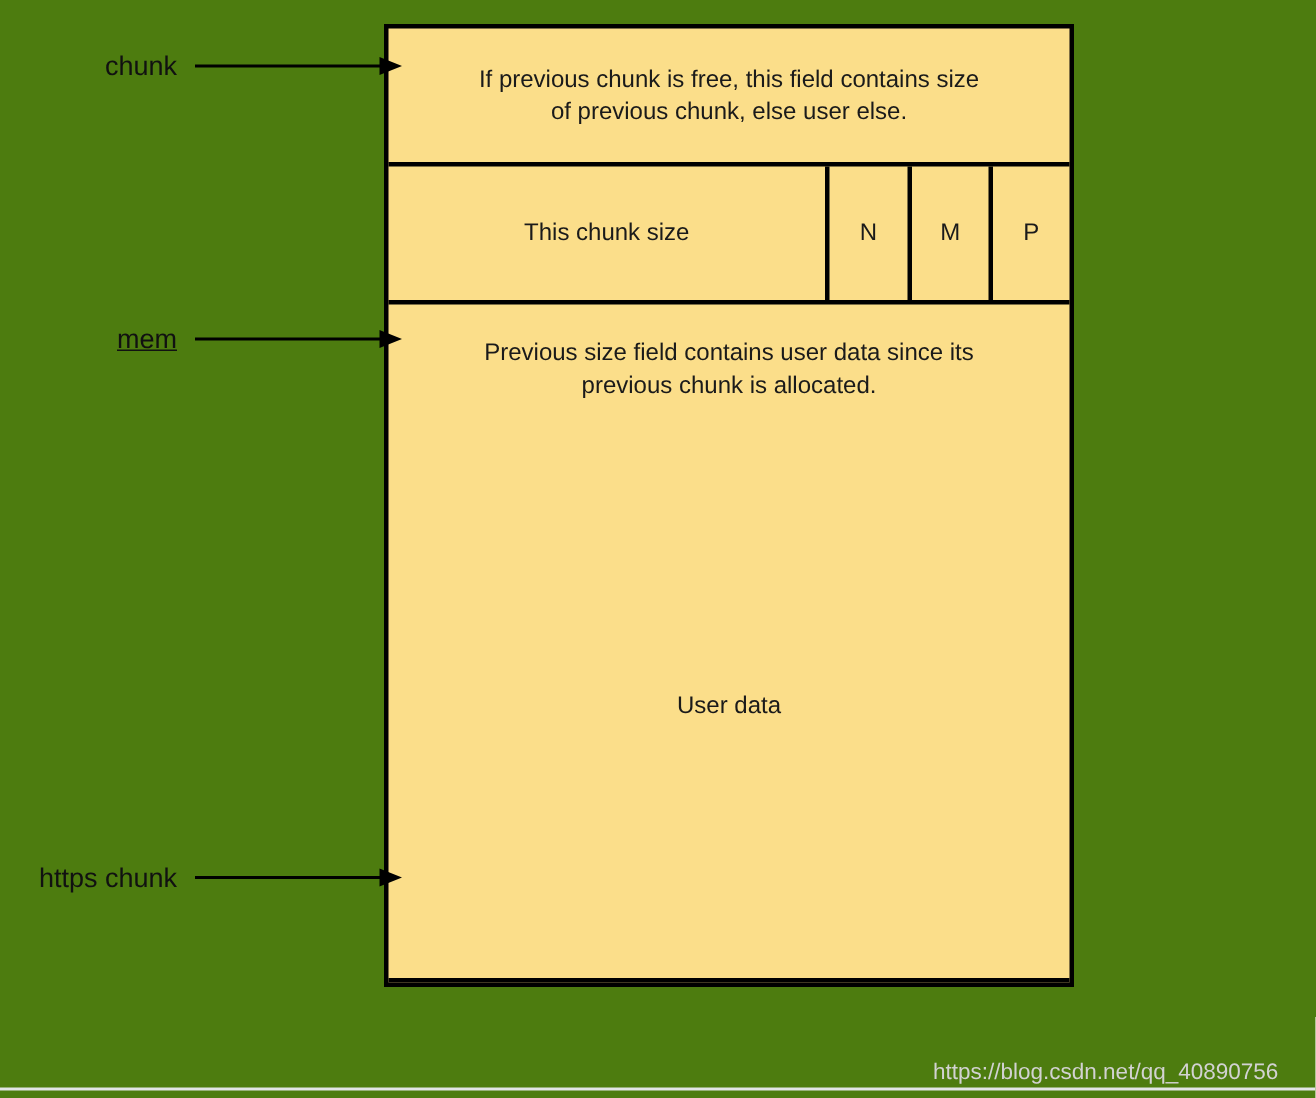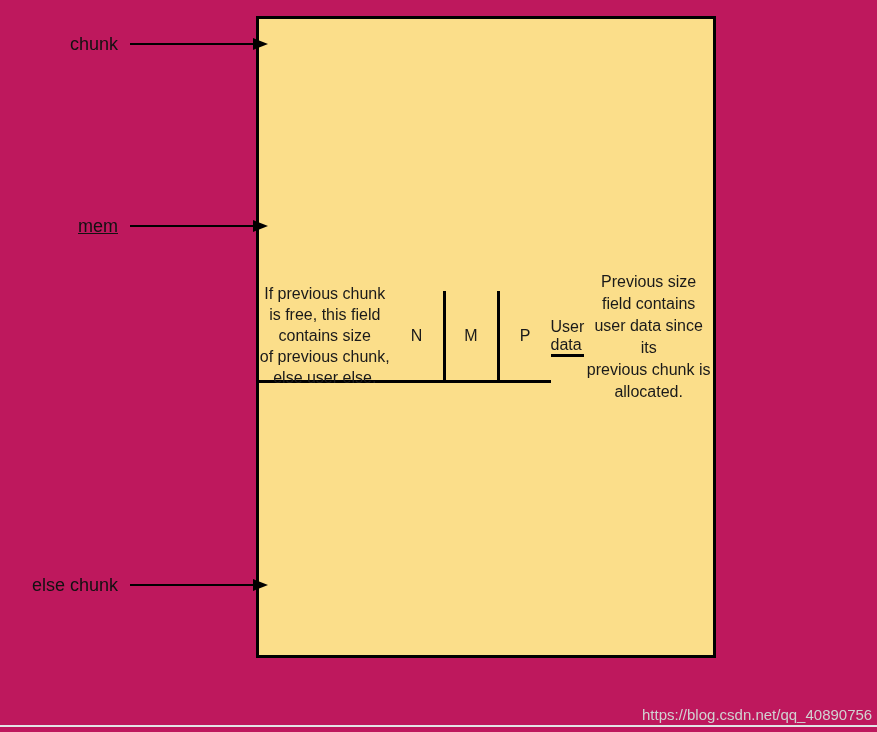--- a/index.html
+++ b/index.html
@@ -1,20 +1,20 @@
 <!DOCTYPE html>
 <html><head>
 <meta charset="utf-8">
 <style>
   html, body { margin: 0; padding: 0; background: #ffffff; }
   #canvas {
     position: relative;
     width: 877px;
     height: 732px;
-    background: #be185d;
+    background: #4d7c0f;
     font-family: "Liberation Sans", sans-serif;
     color: #1a1a1a;
     overflow: hidden;
   }
 
   
   .ptr-label {
     position: absolute;
     left: 0;
     width: 118px;
@@ -56,23 +56,22 @@
   .chunk-box {
     position: absolute;
     left: 256px;
     top: 16px;
     width: 460px;
     height: 642px;
     box-sizing: border-box;
     background: #FBDE8A;
     border: 3px solid #000000;
     display: flex;
-    flex-direction: row;
+    flex-direction: column;
     z-index: 2;
-    align-items: center;
   }
   .sec { box-sizing: border-box; }
   .sec1 {
     height: 92px;
     border-bottom: 3px solid #000000;
     display: flex;
     flex-direction: column;
     justify-content: center;
     align-items: center;
     text-align: center;
@@ -134,21 +133,20 @@
     white-space: nowrap;
   }
   .watermark {
     position: absolute;
     left: 622px;
     top: 706px;
     font-size: 15px;
     line-height: 18px;
     color: #d2d2d2;
     white-space: nowrap;
-    margin-left: 20px;
   }
   .bottom-rule {
     position: absolute;
     left: 0;
     top: 725px;
     width: 877px;
     height: 2px;
     background: #e2e5e6;
   }
 </style>
@@ -158,44 +156,47 @@
 <div id="canvas">
 
   <div class="ptr-label ptr-chunk-label">chunk</div>
   <div class="arrow-line ptr-chunk-line"></div>
   <div class="arrow-head ptr-chunk-head"></div>
 
   <div class="ptr-label ptr-mem-label">mem</div>
   <div class="arrow-line ptr-mem-line"></div>
   <div class="arrow-head ptr-mem-head"></div>
 
-  <div class="ptr-label ptr-next-label">else chunk</div>
+  <div class="ptr-label ptr-next-label">https chunk</div>
   <div class="arrow-line ptr-next-line"></div>
   <div class="arrow-head ptr-next-head"></div>
 
   <div class="chunk-box">
 
     <div class="sec sec1">
       <div>If previous chunk is free, this field contains size</div>
       <div>of previous chunk, else user else.</div>
     </div>
 
     <div class="sec sec2">
+      <div class="cell-size">
+        <span>This chunk size</span>
+      </div>
       <div class="cell-flag flag-n">N</div>
       <div class="cell-flag flag-m">M</div>
       <div class="cell-flag flag-p">P</div>
     </div>
 
-    <div class="sec sec3">
-      <span>User data</span>
-    </div>
-
     <div class="sec sec4">
       <div>Previous size field contains user data since its</div>
       <div>previous chunk is allocated.</div>
     </div>
 
+    <div class="sec sec3">
+      <span>User data</span>
+    </div>
+
   </div>
 
   <div class="watermark">https://blog.csdn.net/qq_40890756</div>
   <div class="bottom-rule"></div>
 
 </div>
 
 </body></html>

